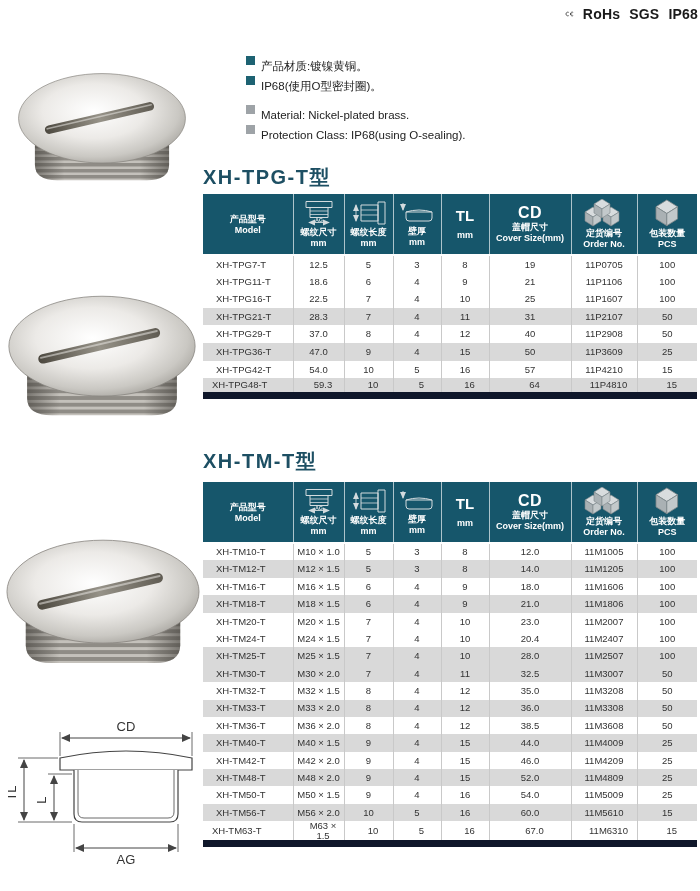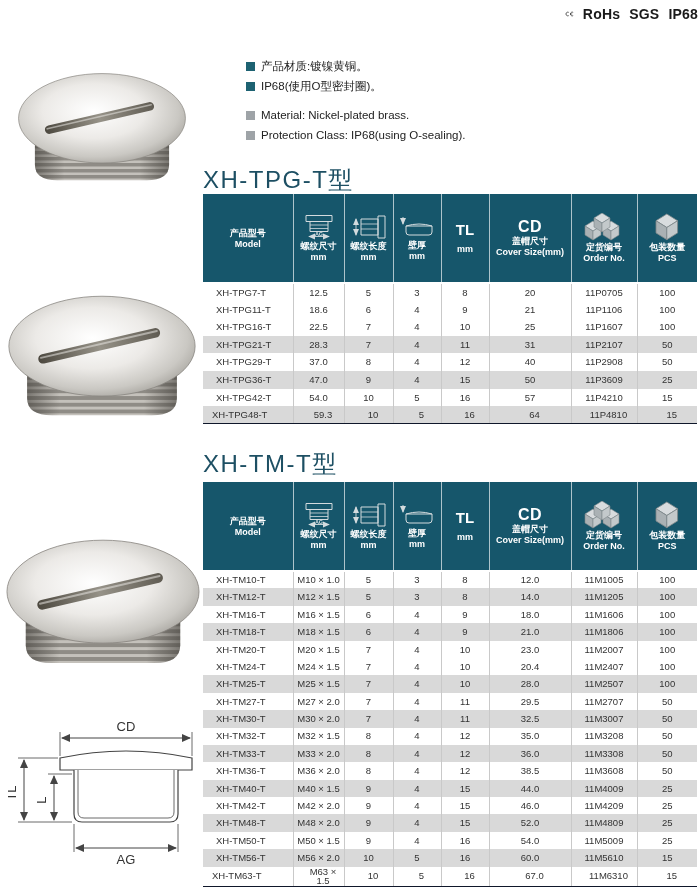--- a/index.html
+++ b/index.html
@@ -7,51 +7,51 @@
   body { font-family:"Liberation Sans", sans-serif; }
   #page { position:relative; width:700px; height:891px; background:#fff; overflow:hidden; }
 
   
   .certs { position:absolute; top:4px; left:565px; width:133px; display:flex; align-items:center; justify-content:flex-end; gap:9px; }
   .certs .cert { font-weight:bold; font-size:14px; color:#1a1a1a; letter-spacing:.2px; }
   .ce-svg { width:26px; height:20px; }
 
   
   .bullets { position:absolute; left:202px; top:56px; width:480px; }
-  .bullet { display:flex; align-items:center; font-size:11.5px; color:#222; line-height:20px;padding-left:44px; }
+  .bullet { display:flex; align-items:flex-start; font-size:11.5px; color:#222; line-height:20px;padding-left:44px; }
   .bullet .sq { width:9px; height:9px; margin-right:6px; flex:0 0 auto; }
   .sq-teal { background:#1d6272; }
   .sq-gray { background:#9ea3a7; }
   .bullet-gap { height:9px; }
 
   
-  .sec-title { position:absolute; left:203px; font-size:24px; font-weight:normal; color:#1d4f63; letter-spacing:1.5px; }
+  .sec-title { position:absolute; left:203px; font-size:20px; font-weight:bold; color:#1d4f63; letter-spacing:1.5px; }
   #title-1 { top:164px; }
   #title-2 { top:448px; }
 
   
   .spec-table { position:absolute; left:203px; width:494px; border-collapse:collapse; table-layout:fixed; }
   #table-1 { top:194px; }
   #table-2 { top:482px; }
-  .spec-table th { background:#16566b; color:#fff; text-align:center; vertical-align:middle; height:52px; padding:19px 0; border-left:1px solid rgba(255,255,255,.65); border-bottom:2px solid #fff; }
+  .spec-table th { background:#16566b; color:#fff; text-align:center; vertical-align:middle; height:52px; padding:5px 0; border-left:1px solid rgba(255,255,255,.65); border-bottom:2px solid #fff; }
   .spec-table th:first-child { border-left:none; }
   .hstack { display:flex; flex-direction:column; align-items:center; justify-content:center; gap:1px; }
   .h-cn { font-size:9px; font-weight:bold; line-height:10px; }
   .h-en { font-size:9px; font-weight:bold; line-height:10px; }
   .h-unit { font-size:9px; font-weight:bold; line-height:10px; }
   .h-big { font-size:16px; font-weight:bold; line-height:16px; letter-spacing:.5px; }
   .h-big-tl { font-size:15px; font-weight:bold; line-height:15px; margin-bottom:6px; }
   .h-icon { display:block; margin:0 auto; }
   .spec-table td { font-size:9.5px; color:#333; text-align:center; padding:0; border-left:1px solid #c9c9c9; line-height:1; }
   .spec-table td:first-child { border-left:none; }
   .spec-table td.model { text-align:left; padding-left:13px; }
   #table-1 tbody td { height:17.6px; }
   #table-2 tbody td { height:17.4px; }
   .spec-table tbody tr.alt td { background:#d9d9d9; }
-  .spec-table tbody tr:last-child td { border-bottom:1px solid #0f172a;padding-left:9px; }
+  .spec-table tbody tr:last-child td { border-bottom:7px solid #0f172a;padding-left:9px; }
 
   
   .photo { position:absolute; }
   #photo-1 { left:16px; top:70px;  width:172px; height:125px; }
   #photo-2 { left:6px;  top:292px; width:192px; height:140px; }
   #photo-3 { left:4px;  top:536px; width:198px; height:144px; }
   .photo svg { width:100%; height:100%; }
 
   
   #diagram { position:absolute; left:8px; top:718px; width:192px; height:148px; }
@@ -280,21 +280,21 @@
           </th>
       </tr>
     </thead>
     <tbody>
         <tr>
           <td class="model">XH-TPG7-T</td>
           <td>12.5</td>
           <td>5</td>
           <td>3</td>
           <td>8</td>
-          <td>20</td>
+          <td>19</td>
           <td>11P0705</td>
           <td>100</td>
         </tr>
         <tr>
           <td class="model">XH-TPG11-T</td>
           <td>18.6</td>
           <td>6</td>
           <td>4</td>
           <td>9</td>
           <td>21</td>
@@ -520,30 +520,20 @@
         <tr class="alt">
           <td class="model">XH-TM25-T</td>
           <td>M25 × 1.5</td>
           <td>7</td>
           <td>4</td>
           <td>10</td>
           <td>28.0</td>
           <td>11M2507</td>
           <td>100</td>
         </tr>
-        <tr>
-          <td class="model">XH-TM27-T</td>
-          <td>M27 × 2.0</td>
-          <td>7</td>
-          <td>4</td>
-          <td>11</td>
-          <td>29.5</td>
-          <td>11M2707</td>
-          <td>50</td>
-        </tr>
         <tr class="alt">
           <td class="model">XH-TM30-T</td>
           <td>M30 × 2.0</td>
           <td>7</td>
           <td>4</td>
           <td>11</td>
           <td>32.5</td>
           <td>11M3007</td>
           <td>50</td>
         </tr>

